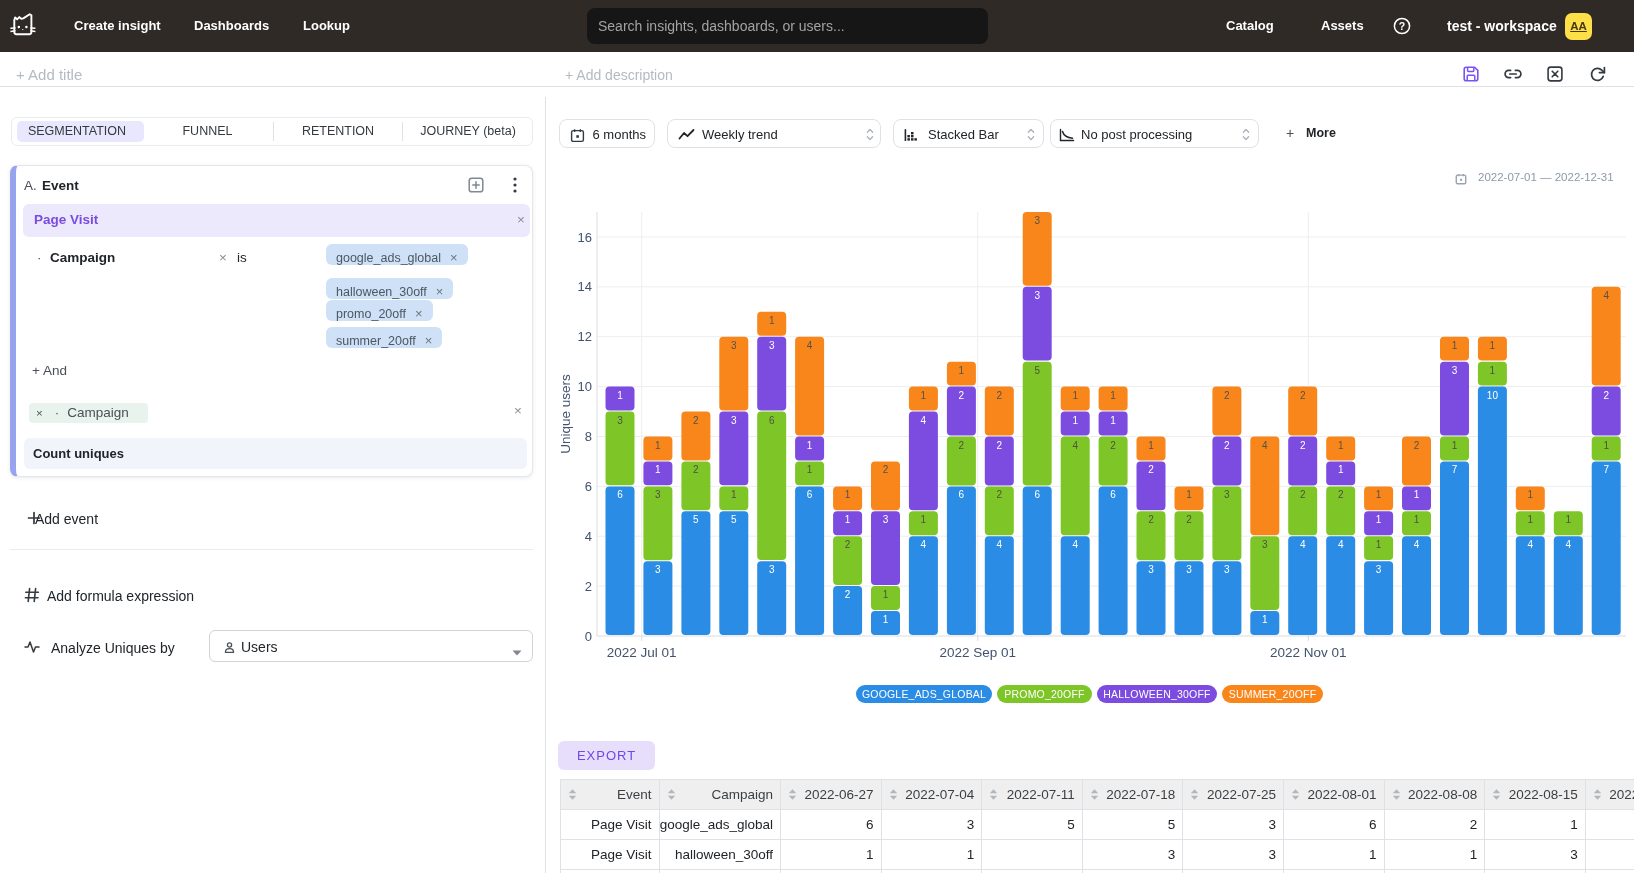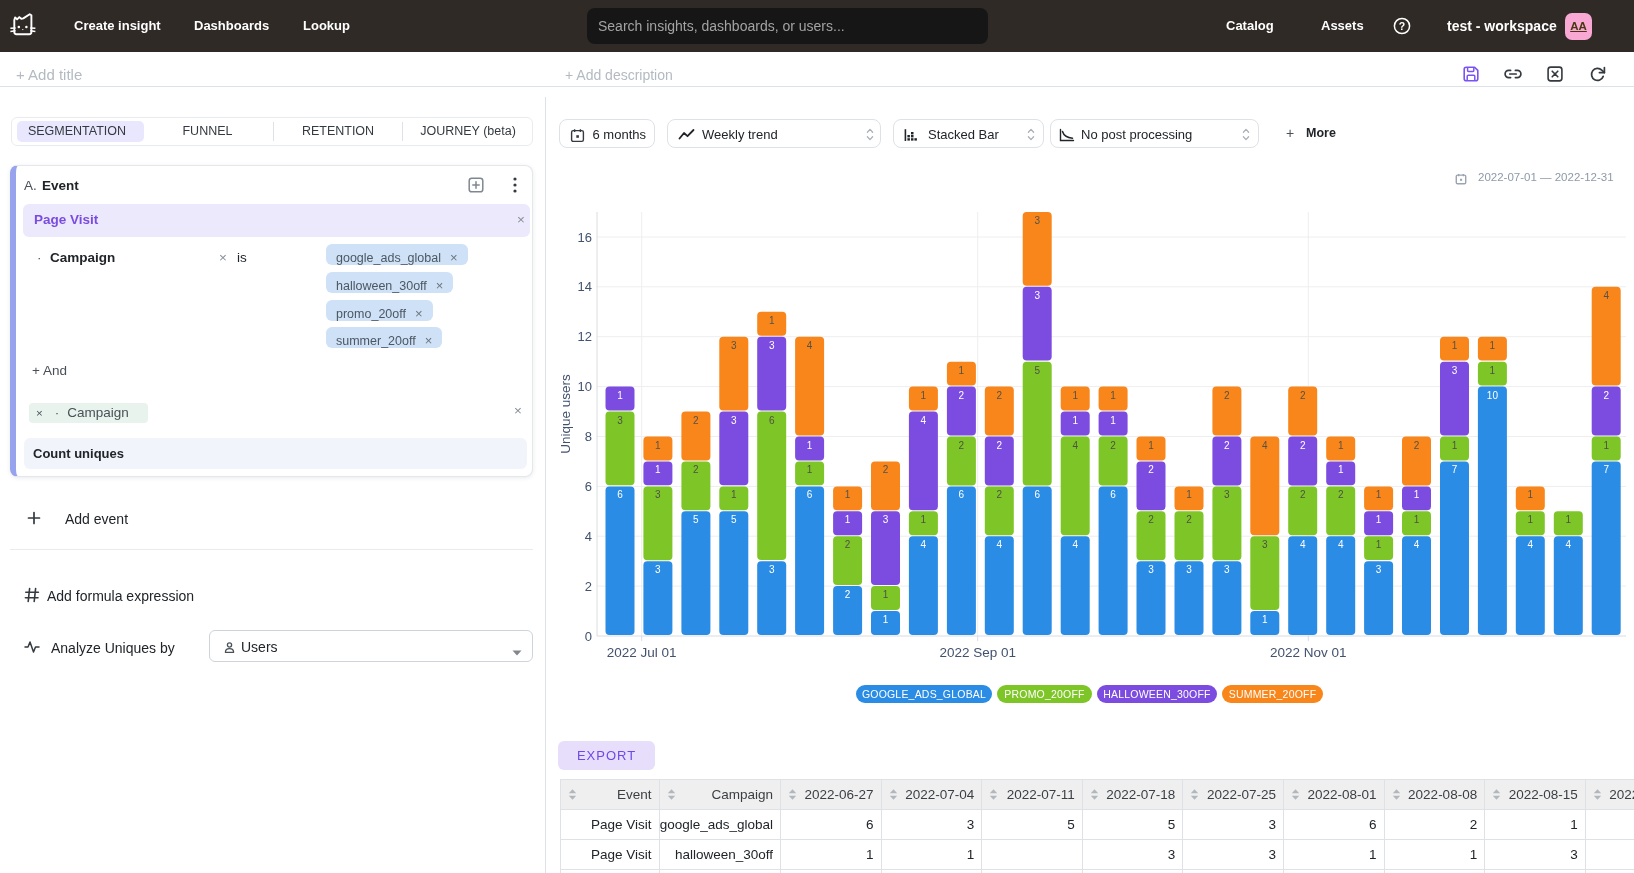--- a/index.html
+++ b/index.html
@@ -4,21 +4,21 @@
 * { margin:0; padding:0; box-sizing:border-box; }
 html,body { width:1634px; height:873px; overflow:hidden; background:#fff;
   font-family:"Liberation Sans", sans-serif; position:relative; }
 .abs { position:absolute; }
 
 .nav { position:absolute; left:0; top:0; width:1634px; height:52px; background:#302a27; }
 .nav .item { position:absolute; top:0; height:52px; line-height:52px; color:#fff;
   font-weight:bold; font-size:13px; white-space:nowrap; }
 .search { position:absolute; left:587px; top:8px; width:401px; height:36px; background:#161616;
   border-radius:8px; line-height:36px; color:#a3a3a3; font-size:14px; padding-left:11px; }
-.avatar { position:absolute; left:1565px; top:12.5px; width:27px; height:27px; background:#f9a8d4;
+.avatar { position:absolute; left:1565px; top:12.5px; width:27px; height:27px; background:#fde047;
   border-radius:7px; color:#473711; font-size:11.5px; font-weight:bold; text-align:center; line-height:27px;text-decoration:underline; }
 
 .titlerow { position:absolute; left:0; top:52px; width:1634px; height:35px; border-bottom:1px solid #dee2e6; background:#fff; }
 .grey15 { color:#b3bac1; font-size:15px; }
 
 .leftpanel { position:absolute; left:0; top:97px; width:546px; height:776px; border-right:1px solid #dee2e6; background:#fff; }
 .tabs { position:absolute; left:11px; top:20px; width:522px; height:29px; border:1px solid #e9ecef; border-radius:6px; }
 .tab { position:absolute; top:0; height:27px; line-height:27px; text-align:center; font-size:12.5px; color:#343a40; }
 .tabsep { position:absolute; top:4px; height:19px; width:1px; background:#dee2e6; }
 .tabactive { position:absolute; left:5px; top:3px; width:127px; height:21px; background:#e9e7fd; border-radius:5px; }
@@ -116,34 +116,34 @@
 </svg></div>
     <div class="pv">
       <div class="abs" style="left:11px;top:8px;font-size:13.5px;font-weight:bold;color:#7a4be0">Page Visit</div>
       <div class="abs xgrey" style="left:494px;top:8px;font-size:13.5px">×</div>
     </div>
     <div class="abs" style="left:21px;top:84px;font-size:13.5px;color:#495057">·</div>
     <div class="abs" style="left:34px;top:84px;font-size:13.5px;font-weight:bold;color:#212529">Campaign</div>
     <div class="abs xgrey" style="left:203px;top:84px;font-size:13.5px">×</div>
     <div class="abs" style="left:221px;top:84px;font-size:13.5px;color:#212529">is</div>
     <div class="tag" style="left:310px;top:78px">google_ads_global<span class="xthin">×</span></div>
-    <div class="tag" style="left:310px;top:106px">halloween_30off<span class="xthin">×</span></div>
+    <div class="tag" style="left:310px;top:112px">halloween_30off<span class="xthin">×</span></div>
     <div class="tag" style="left:310px;top:134px">promo_20off<span class="xthin">×</span></div>
     <div class="tag" style="left:310px;top:161px">summer_20off<span class="xthin">×</span></div>
     <div class="abs" style="left:16px;top:197px;font-size:13.5px;color:#495057">+ And</div>
     <div class="chip"><span style="font-size:11.5px">×</span><span style="margin-left:12px">·</span><span style="margin-left:8px">Campaign</span></div>
     <div class="abs xgrey" style="left:498px;top:237px;font-size:13.5px">×</div>
     <div class="cu">
         <div class="abs" style="left:9px;top:8px;font-size:13px;font-weight:bold;color:#212529">Count uniques</div>
       </div>
   </div>
   <div class="ic" style="left:27px;top:414px"><svg width="14" height="14" viewBox="0 0 14 14" style="" fill="none">
 <path d="M7,1.5 L7,12.5 M1.5,7 L12.5,7" stroke="#343a40" stroke-width="1.7" stroke-linecap="round"></path>
 </svg></div>
-  <div class="abs" style="left:65px;top:414px;font-size:14px;color:#212529">Add event</div>
+  <div class="abs" style="left:35px;top:414px;font-size:14px;color:#212529">Add event</div>
   <div class="abs" style="left:10px;top:452px;width:523px;height:1px;background:#e9ecef"></div>
   <div class="ic" style="left:24px;top:490px"><svg width="16" height="16" viewBox="0 0 16 16" style="" fill="none">
 <path d="M5.6,1.5 L4.2,14.5 M11.6,1.5 L10.2,14.5 M1.8,5.2 L14.4,5.2 M1.4,10.8 L14,10.8" stroke="#343a40" stroke-width="1.6" stroke-linecap="round"></path>
 </svg></div>
   <div class="abs" style="left:47px;top:491px;font-size:14px;color:#212529">Add formula expression</div>
   <div class="ic" style="left:24px;top:542px"><svg width="16" height="16" viewBox="0 0 16 16" style="" fill="none">
 <path d="M1,8 L4,8 L6,3 L9.5,13 L11.5,8 L15,8" stroke="#343a40" stroke-width="1.5" stroke-linecap="round" stroke-linejoin="round"></path>
 </svg></div>
   <div class="abs" style="left:51px;top:543px;font-size:14px;color:#212529">Analyze Uniques by</div>
   <div class="abs" style="left:209px;top:533px;width:324px;height:32px;border:1px solid #ced4da;border-radius:6px">

